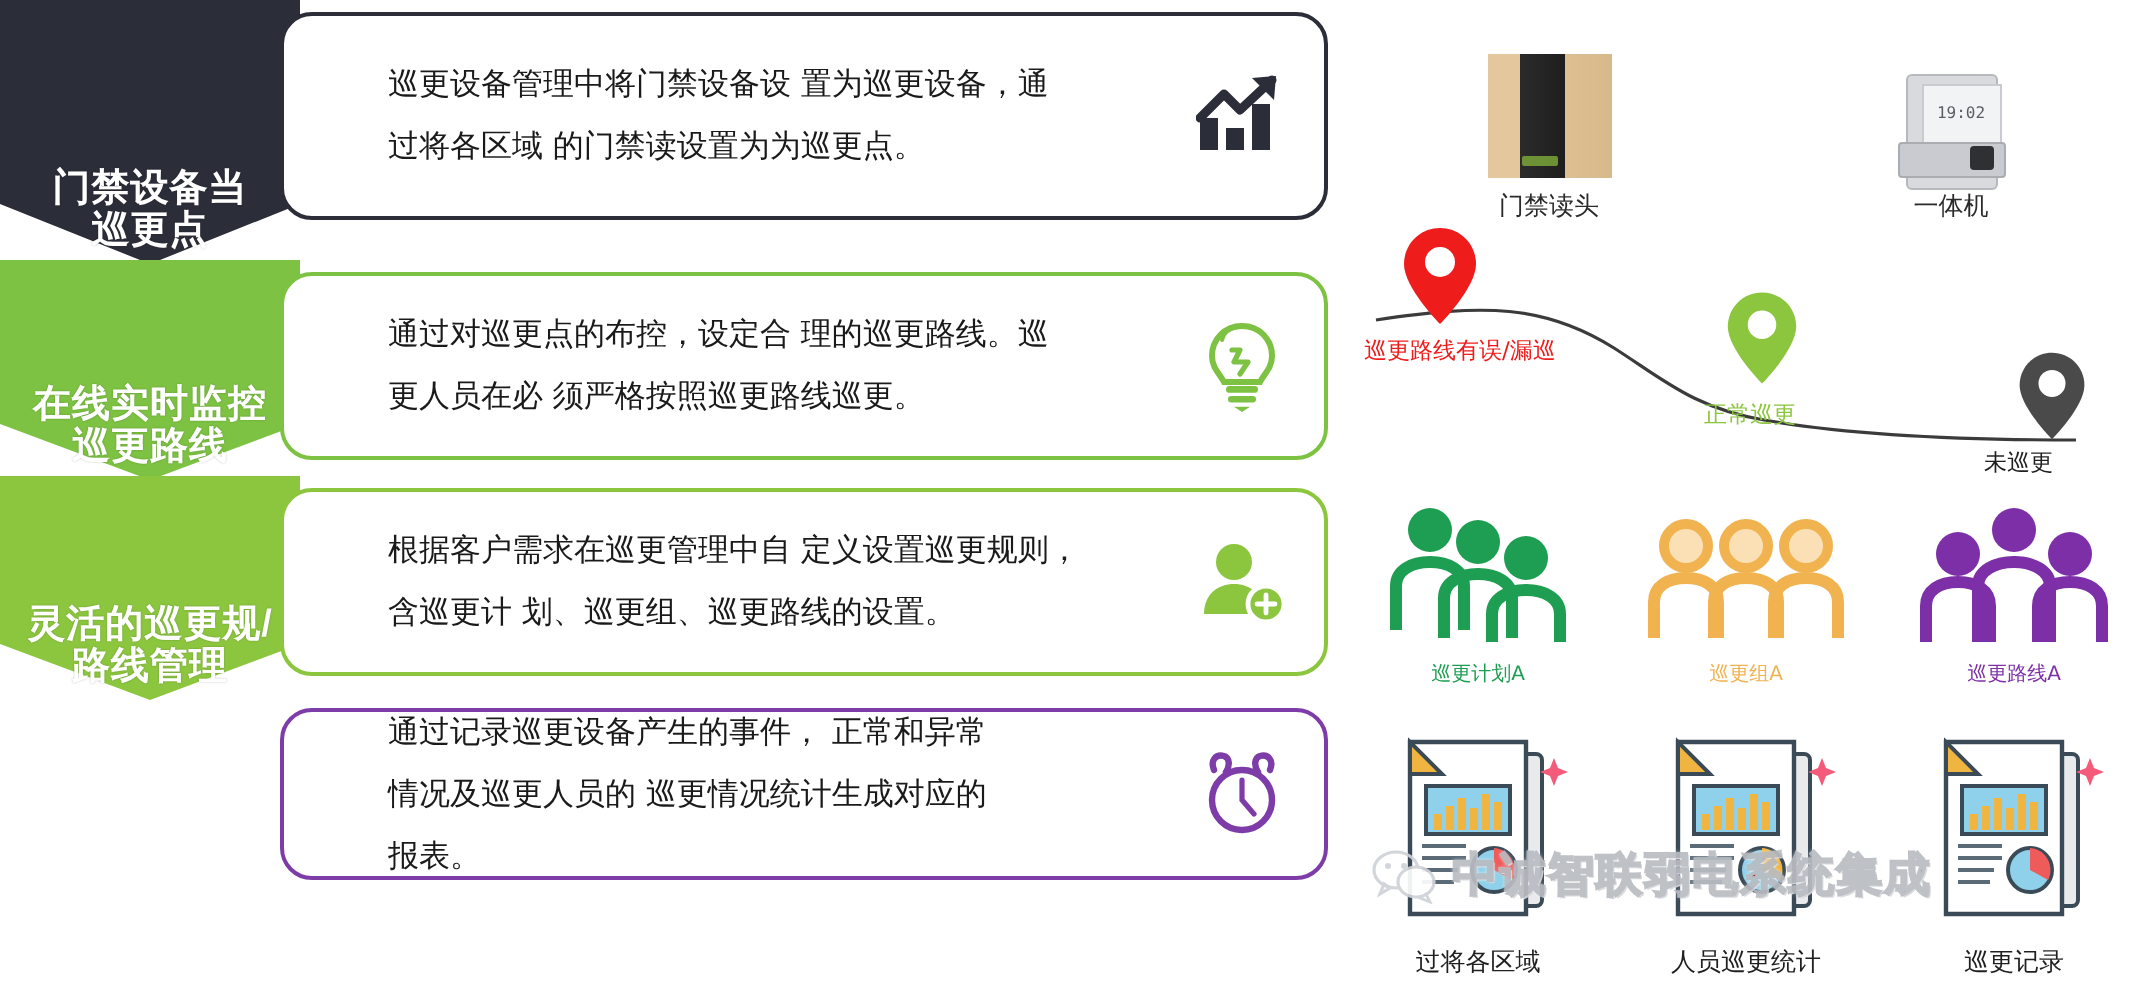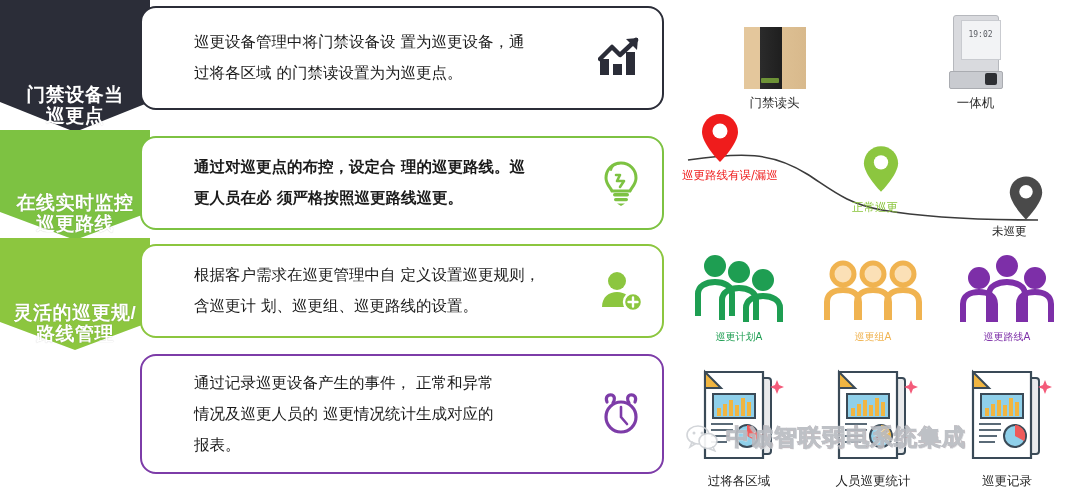--- a/index.html
+++ b/index.html
@@ -74,21 +74,21 @@
     width: 62px; height: 62px; margin: 0 auto;
     background: linear-gradient(90deg,#e4c79c 0%,#e4c79c 26%,#2b2b2b 26%,#1e1e1e 62%,#ddbf92 62%,#d8b98c 100%);
     position: relative;
   }
   .reader-photo::after{
     content:""; position:absolute; left:29%; bottom:6px; width:18px; height:5px;
     background:#7fae3b; opacity:.8; border-radius:1px;
   }
 
   
-  .terminal { width: 54px; height: 74px; margin: 0 auto; position: relative; }
+  .terminal { width: 54px; height: 52px; margin: 0 auto; position: relative; }
   .term-body {
     position:absolute; left:4px; top:0; width:46px; height:58px;
     background:#d9dade; border:1px solid #b6b8bd; border-radius:3px;
   }
   .term-screen {
     position:absolute; left:7px; top:4px; width:40px; height:40px;
     background:#f2f3f5; border:1px solid #c9cbd0;
     font-size:8px; color:#5a5d63; text-align:center; padding-top:9px;
     font-family:"DejaVu Sans Mono", monospace;
   }
@@ -171,21 +171,21 @@
     <div class="row" style="top:130px; height:110px;">
       <div class="chevron">
         <svg class="chev-shape" viewBox="0 0 150 110" preserveAspectRatio="none">
           <path d="M0,0 L150,0 L150,82 L75,110 L0,82 Z" fill="#7dc242"></path>
         </svg>
         <div class="chev-label">
           <div>在线实时监控</div>
           <div>巡更路线</div>
         </div>
       </div>
-      <div class="card" style="height:94px; border:2.5px solid #7dc242;font-weight:bold;">
+      <div class="card" style="height:94px; border:2.5px solid #7dc242;">
         <div class="card-text">通过对巡更点的布控，设定合  理的巡更路线。巡
 更人员在必  须严格按照巡更路线巡更。</div>
         <div class="card-icon">
           <svg width="42" height="46" viewBox="0 0 42 46">
             <path d="M21,3 C12,3 6,10 6,18 C6,24 10,27 12,31 L30,31 C32,27 36,24 36,18 C36,10 30,3 21,3 Z" fill="none" stroke="#7dc242" stroke-width="3"></path>
             <path d="M11,10 C12,6 15,4 19,3.5" fill="none" stroke="#7dc242" stroke-width="2" stroke-linecap="round"></path>
             <path d="M16,15 L20,15 L17,21 L24,21 L20,27" fill="none" stroke="#7dc242" stroke-width="2.6" stroke-linejoin="round" stroke-linecap="round"></path>
             <rect x="13" y="33" width="16" height="3.4" rx="1.7" fill="#7dc242"></rect>
             <rect x="14" y="38" width="14" height="3.2" rx="1.6" fill="#7dc242"></rect>
             <path d="M17,43.4 L25,43.4 L21,46 Z" fill="#7dc242"></path>
@@ -212,21 +212,21 @@
             <circle cx="18" cy="12" r="9" fill="#8cc63f"></circle>
             <path d="M3,38 C3,28 10,23 18,23 C26,23 33,28 33,38 Z" fill="#8cc63f"></path>
             <circle cx="34" cy="33" r="9" fill="#8cc63f" stroke="#ffffff" stroke-width="2.4"></circle>
             <path d="M34,28.5 L34,37.5 M29.5,33 L38.5,33" stroke="#ffffff" stroke-width="2.4" stroke-linecap="round"></path>
           </svg>
         </div>
       </div>
     </div>
 
     <div class="row" style="top:348px; height:153px;">
-      <div class="card" style="height:120px; border:2.5px solid #7d3ca8;">
+      <div class="card" style="height:86px; border:2.5px solid #7d3ca8;">
         <div class="card-text">通过记录巡更设备产生的事件，  正常和异常
 情况及巡更人员的  巡更情况统计生成对应的
 报表。</div>
         <div class="card-icon">
           <svg width="44" height="46" viewBox="0 0 44 46">
             <circle cx="22" cy="26" r="15" fill="none" stroke="#7d3ca8" stroke-width="3.2"></circle>
             <path d="M8,11 C6,6 9,3 13,4 C16,5 16,9 14,12" fill="none" stroke="#7d3ca8" stroke-width="3.2" stroke-linecap="round"></path>
             <path d="M36,11 C38,6 35,3 31,4 C28,5 28,9 30,12" fill="none" stroke="#7d3ca8" stroke-width="3.2" stroke-linecap="round"></path>
             <path d="M22,16 L22,26 L28,33" fill="none" stroke="#7d3ca8" stroke-width="2.6" stroke-linecap="round"></path>
           </svg>

